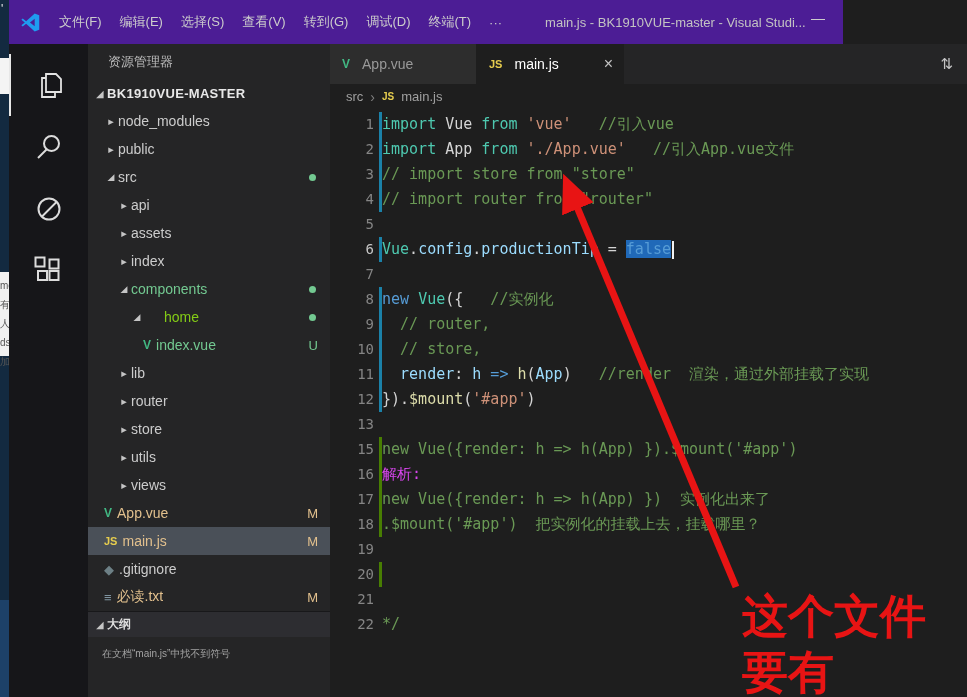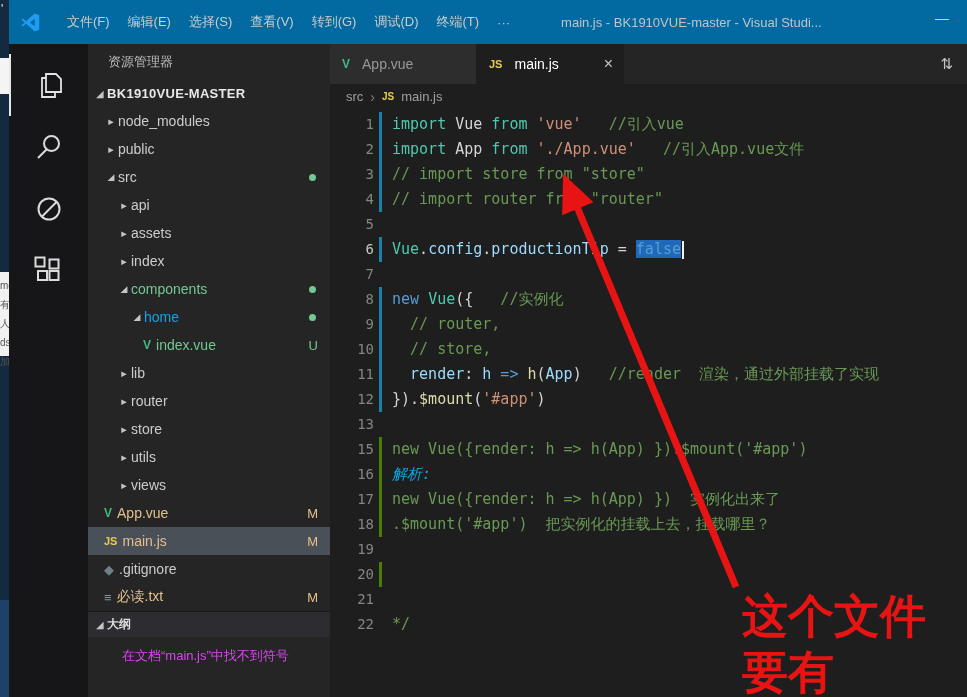--- a/index.html
+++ b/index.html
@@ -8,22 +8,22 @@
          font-family:"Liberation Sans", sans-serif; overflow:hidden; color:#cccccc; }
 
   
   .left-strip { position:absolute; left:0; top:0; width:9px; height:697px; background:#132a40; overflow:hidden; }
   .ls-quote { position:absolute; left:1px; top:2px; color:#e8e8e8; font-size:12px; }
   .ls-patch1 { position:absolute; left:0; top:58px; width:9px; height:36px; background:#f4f4f4; }
   .ls-patch2 { position:absolute; left:0; top:272px; width:9px; height:84px; background:#f1f1f1; color:#555; font-size:10px; line-height:19px; padding-top:4px; }
   .ls-patch3 { position:absolute; left:0; top:600px; width:9px; height:97px; background:#1d4168; }
 
   
-  .titlebar { position:absolute; left:9px; top:0; width:958px; height:44px; background:#0369a1;
-              display:flex; align-items:center;gap:8px; }
+  .titlebar { position:absolute; left:9px; top:0; width:834px; height:44px; background:#4c1d95;
+              display:flex; align-items:center; }
   .vslogo { margin:0 10px 0 12px; display:flex; align-items:center; }
   .menubar { display:flex; align-items:center; }
   .menu-item { color:#cccccc; font-size:13px; padding:0 9px; cursor:default; white-space:nowrap; }
   .window-title { color:#c3c3c3; font-size:13px; margin-left:34px; white-space:nowrap; }
   .min-btn { position:absolute; right:18px; top:10px; color:#cccccc; font-size:14px; }
 
   
   .activitybar { position:absolute; left:9px; top:44px; width:79px; height:653px; background:#161619;
                  display:flex; flex-direction:column; align-items:center; padding-top:10px; }
   .act-btn { width:79px; height:62px; display:flex; align-items:center; justify-content:center; }
@@ -41,21 +41,21 @@
   .ficon { font-weight:bold; font-size:11px; margin-right:5px; flex:none; }
   .ficon-vue { color:#42b883; font-size:12px; }
   .ficon-js  { color:#e6cd4e; }
   .ficon-git { color:#6d8086; font-size:13px; font-weight:normal; }
   .ficon-txt { color:#7f94a0; font-size:13px; font-weight:normal; }
   .tlabel { white-space:nowrap; overflow:hidden; }
   .dotbadge { width:7px; height:7px; border-radius:50%; background:#73c991; margin-left:auto; margin-right:14px; flex:none; }
   .letterbadge { margin-left:auto; margin-right:12px; font-size:13px; flex:none; }
   .outline-header { height:26px; display:flex; align-items:center; background:#2d2d31;
                     border-top:1px solid #18181a; font-weight:bold; font-size:12px; color:#dddddd; padding-left:5px; }
-  .outline-msg { padding:10px 14px 0 34px; font-size:13px; color:#d946ef; line-height:1.45; }
+  .outline-msg { padding:10px 14px 0 14px; font-size:10px; color:#a3a3a3; line-height:1.45; }
 
   
   .editor-area { position:absolute; left:330px; top:44px; width:637px; height:653px; background:#1e1e1e; }
   .tabbar { height:40px; background:#252526; display:flex; align-items:stretch; }
   .tabs { display:flex; }
   .tab { width:147px; display:flex; align-items:center; gap:7px; padding:0 10px 0 12px;
          background:#2d2d2d; color:#999999; font-size:14px; border-right:1px solid #1e1e1e; cursor:pointer; }
   .tab.active { background:#1e1e1e; color:#ffffff; }
   .tab-close { margin-left:auto; color:#c5c5c5; font-size:16px; }
   .tab-actions { margin-left:auto; display:flex; align-items:center; padding-right:14px; color:#c5c5c5; font-size:15px; }
@@ -63,21 +63,21 @@
                 font-size:13px; color:#a0a0a0; }
   .bc-sep { color:#7e7e7e; font-size:14px; }
   .breadcrumb .ficon-js { font-size:10px; margin-right:0; }
 
   
   .code { padding-top:3px; font-family:"DejaVu Sans Mono", monospace; font-size:15px; }
   .code-line { height:25px; line-height:25px; display:flex; white-space:pre; }
   .lnum { width:44px; flex:none; text-align:right; color:#858585; font-size:14px; }
   .lnum.active { color:#c6c6c6; }
   .gind { width:3px; flex:none; margin-left:5px; }
-  .ltext { margin-left:10px; }
+  .ltext { }
   .caret { display:inline-block; width:2px; height:18px; background:#f2f2f2; vertical-align:middle; margin-left:1px; }
 
   
   .overlay { position:absolute; left:0; top:0; pointer-events:none; z-index:50; }
   .annotation { position:absolute; left:742px; top:588px; z-index:51; font-weight:bold;
                 font-size:46px; line-height:1.22; font-family:"DejaVu Sans", sans-serif; }
 </style>
 </head>
 <body>
 
@@ -176,21 +176,21 @@
           <span class="twistie tw-collapsed">▸</span>
           <span class="tlabel">index</span>
         </div>
         <div class="tree-row" style="padding-left: 29px;">
           <span class="twistie">◢</span>
           <span class="tlabel" style="color: rgb(115, 201, 145);">components</span>
           <span class="dotbadge"></span>
         </div>
         <div class="tree-row" style="padding-left: 42px;">
           <span class="twistie">◢</span>
-          <span class="tlabel" style="color: #0ea5e9;">home</span>
+          <span class="tlabel" style="color: #84cc16; margin-left: 20px;">home</span>
           <span class="dotbadge"></span>
         </div>
         <div class="tree-row" style="padding-left: 55px;">
           <span class="ficon ficon-vue">V</span>
           <span class="tlabel" style="color: rgb(115, 201, 145);">index.vue</span>
           <span class="letterbadge" style="color: rgb(115, 201, 145);">U</span>
         </div>
         <div class="tree-row" style="padding-left: 29px;">
           <span class="twistie tw-collapsed">▸</span>
           <span class="tlabel">lib</span>
@@ -269,21 +269,21 @@
         <div class="code-line"><span class="lnum">5</span><span class="gind"></span><span class="ltext"></span></div>
         <div class="code-line"><span class="lnum active">6</span><span class="gind" style="background: rgb(27, 129, 168);"></span><span class="ltext"><span style="color: rgb(78, 201, 176);">Vue</span><span style="color: rgb(212, 212, 212);">.</span><span style="color: rgb(156, 220, 254);">config</span><span style="color: rgb(212, 212, 212);">.</span><span style="color: rgb(156, 220, 254);">productionTip</span><span style="color: rgb(212, 212, 212);"> = </span><span style="color: rgb(86, 156, 214); background: rgb(32, 105, 184);">false</span><span class="caret"></span></span></div>
         <div class="code-line"><span class="lnum">7</span><span class="gind"></span><span class="ltext"></span></div>
         <div class="code-line"><span class="lnum">8</span><span class="gind" style="background: rgb(27, 129, 168);"></span><span class="ltext"><span style="color: rgb(86, 156, 214);">new </span><span style="color: rgb(78, 201, 176);">Vue</span><span style="color: rgb(212, 212, 212);">({</span><span style="color: rgb(106, 153, 85);">   //实例化</span></span></div>
         <div class="code-line"><span class="lnum">9</span><span class="gind" style="background: rgb(27, 129, 168);"></span><span class="ltext"><span style="color: rgb(106, 153, 85);">  // router,</span></span></div>
         <div class="code-line"><span class="lnum">10</span><span class="gind" style="background: rgb(27, 129, 168);"></span><span class="ltext"><span style="color: rgb(106, 153, 85);">  // store,</span></span></div>
         <div class="code-line"><span class="lnum">11</span><span class="gind" style="background: rgb(27, 129, 168);"></span><span class="ltext"><span style="color: rgb(212, 212, 212);">  </span><span style="color: rgb(156, 220, 254);">render</span><span style="color: rgb(212, 212, 212);">: </span><span style="color: rgb(156, 220, 254);">h</span><span style="color: rgb(86, 156, 214);"> =&gt; </span><span style="color: rgb(220, 220, 170);">h</span><span style="color: rgb(212, 212, 212);">(</span><span style="color: rgb(156, 220, 254);">App</span><span style="color: rgb(212, 212, 212);">)</span><span style="color: rgb(106, 153, 85);">   //render  渲染，通过外部挂载了实现</span></span></div>
         <div class="code-line"><span class="lnum">12</span><span class="gind" style="background: rgb(27, 129, 168);"></span><span class="ltext"><span style="color: rgb(212, 212, 212);">}).</span><span style="color: rgb(220, 220, 170);">$mount</span><span style="color: rgb(212, 212, 212);">(</span><span style="color: rgb(206, 145, 120);">'#app'</span><span style="color: rgb(212, 212, 212);">)</span></span></div>
         <div class="code-line"><span class="lnum">13</span><span class="gind"></span><span class="ltext"></span></div>
         <div class="code-line"><span class="lnum">15</span><span class="gind" style="background: rgb(72, 126, 2);"></span><span class="ltext"><span style="color: rgb(106, 153, 85);">new Vue({render: h =&gt; h(App) }).$mount('#app')</span></span></div>
-        <div class="code-line"><span class="lnum">16</span><span class="gind" style="background: rgb(72, 126, 2);"></span><span class="ltext"><span style="color: #0ea5e9; font-style: italic;">解析:</span></span></div>
+        <div class="code-line"><span class="lnum">16</span><span class="gind" style="background: rgb(72, 126, 2);"></span><span class="ltext"><span style="color: #d946ef;">解析:</span></span></div>
         <div class="code-line"><span class="lnum">17</span><span class="gind" style="background: rgb(72, 126, 2);"></span><span class="ltext"><span style="color: rgb(106, 153, 85);">new Vue({render: h =&gt; h(App) })  实例化出来了</span></span></div>
         <div class="code-line"><span class="lnum">18</span><span class="gind" style="background: rgb(72, 126, 2);"></span><span class="ltext"><span style="color: rgb(106, 153, 85);">.$mount('#app')  把实例化的挂载上去，挂载哪里？</span></span></div>
         <div class="code-line"><span class="lnum">19</span><span class="gind"></span><span class="ltext"></span></div>
         <div class="code-line"><span class="lnum">20</span><span class="gind" style="background: rgb(72, 126, 2);"></span></div>
         <div class="code-line"><span class="lnum">21</span><span class="gind"></span><span class="ltext"></span></div>
         <div class="code-line"><span class="lnum">22</span><span class="gind"></span><span class="ltext"><span style="color: rgb(106, 153, 85);">*/</span></span></div>
       </div>
   </div>
 
   <svg class="overlay" width="967" height="697">

